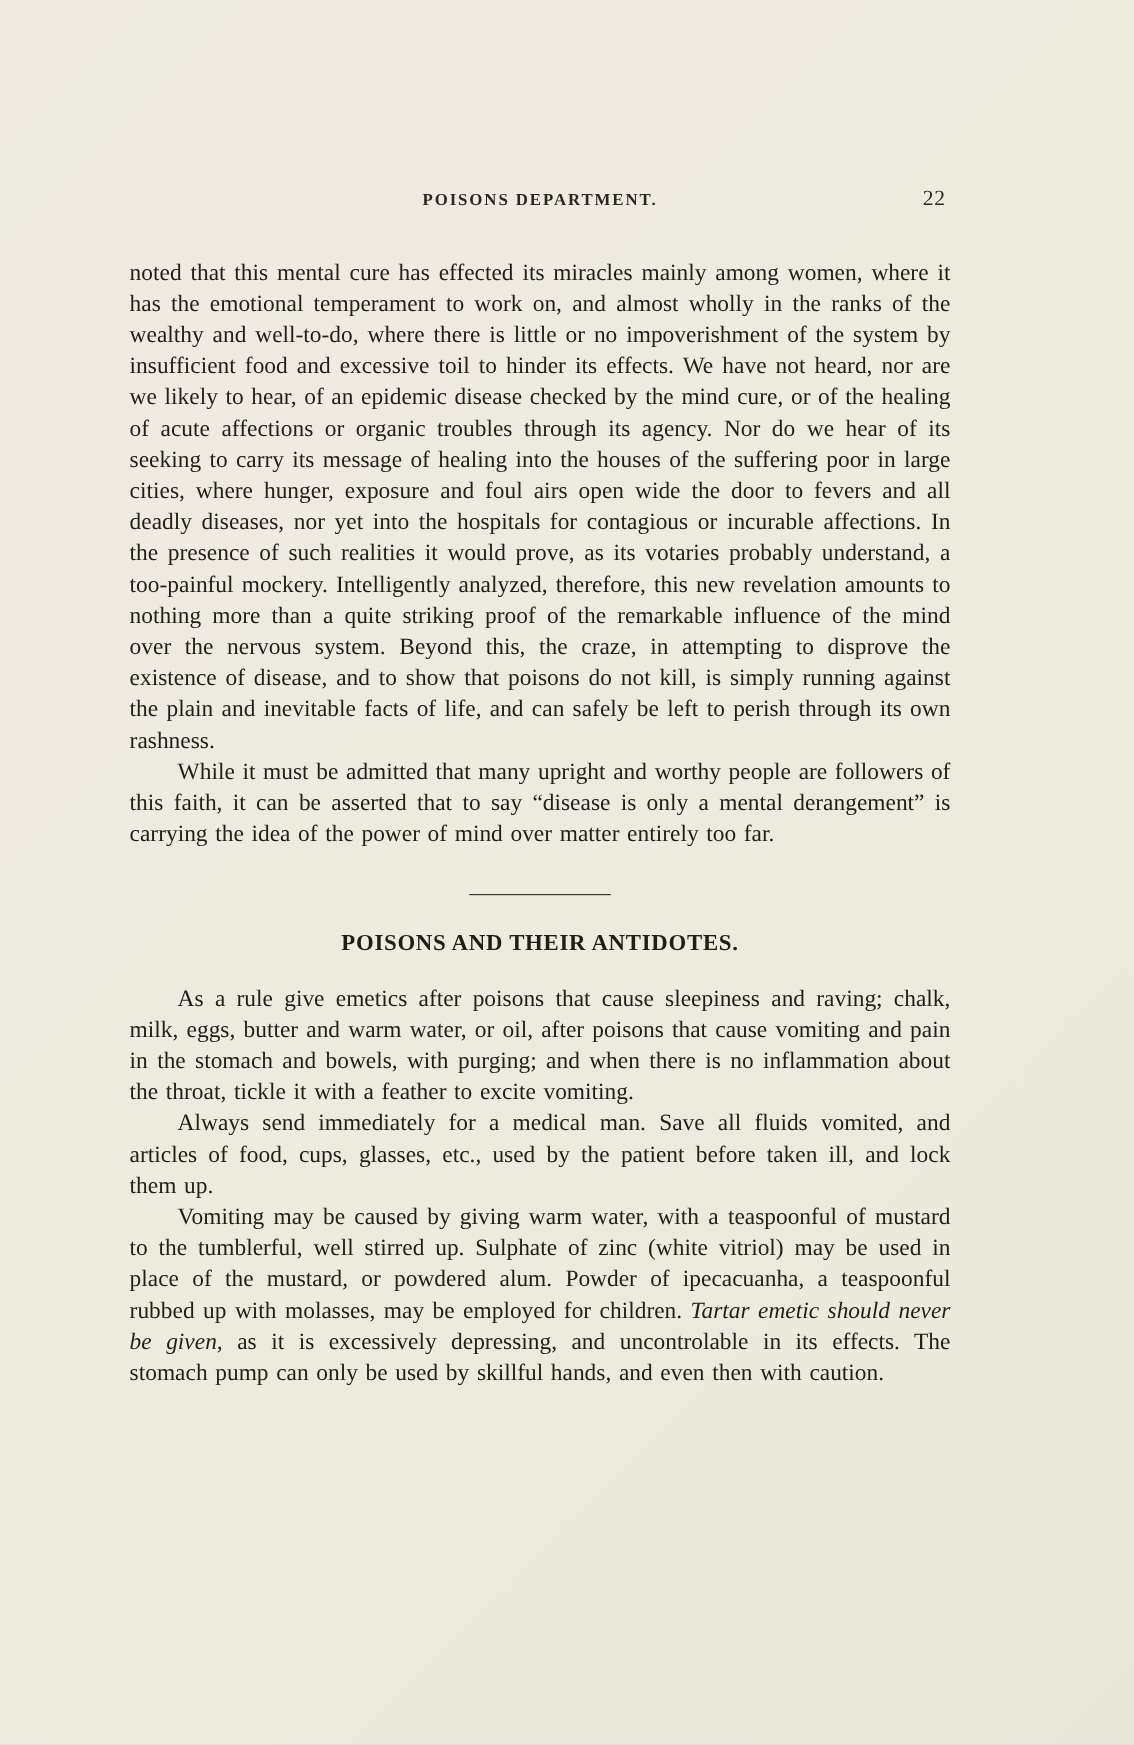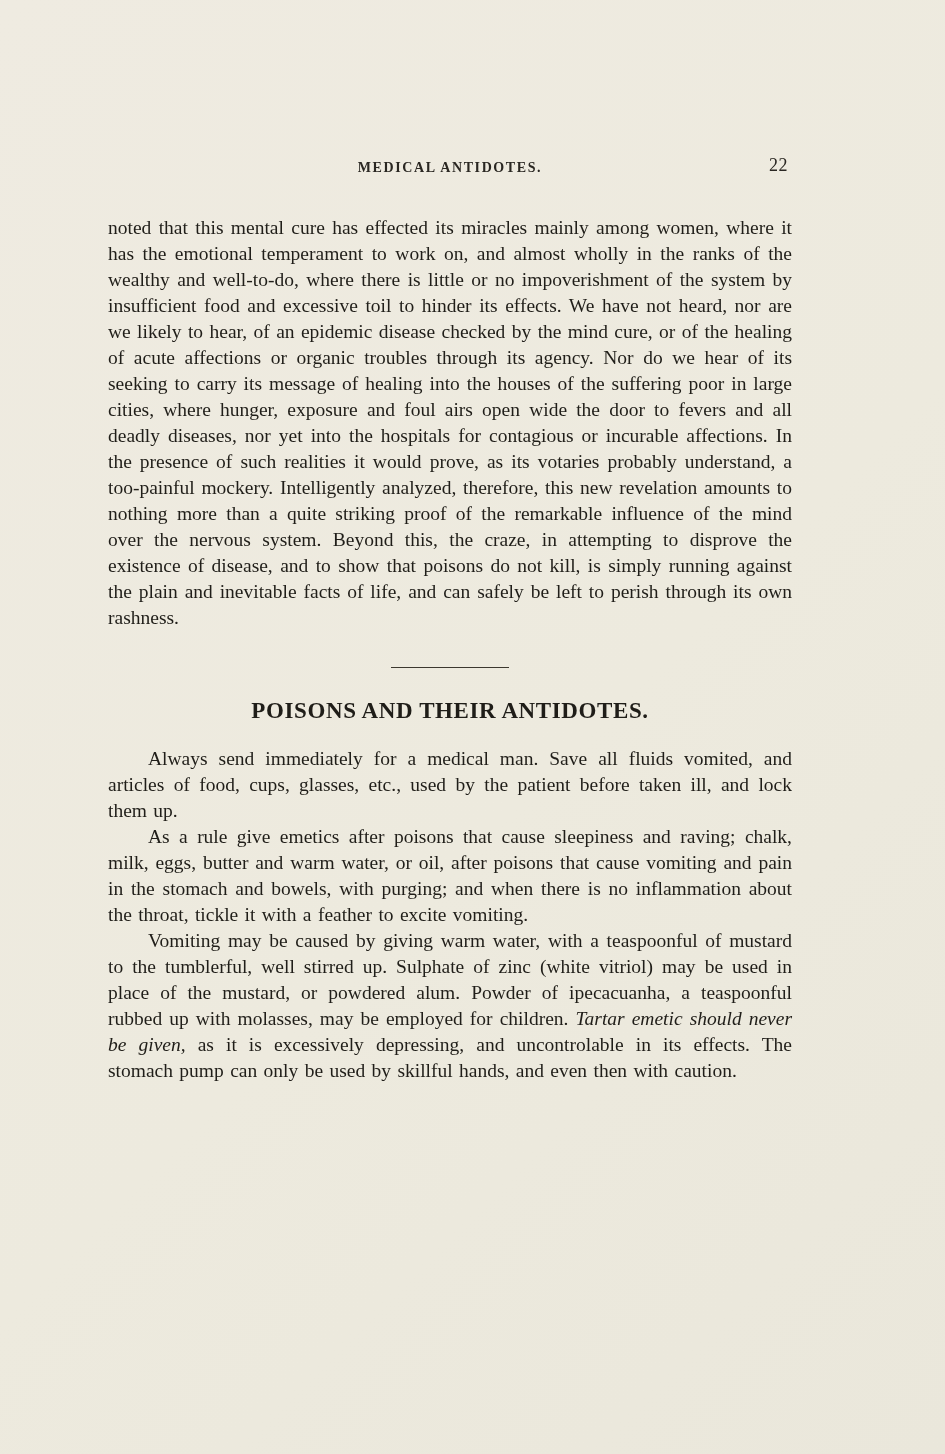--- a/index.html
+++ b/index.html
@@ -49,50 +49,51 @@
     color: #201e19;
   }
   .indent { text-indent: 40px; }
   .section-divider {
     width: 118px;
     height: 0;
     border-top: 1.5px solid #3c382f;
     margin: 36px auto 30px auto;
   }
   .section-heading {
-    font-size: 23px;
+    font-size: 19px;
     font-weight: bold;
     text-align: center;
     letter-spacing: 0.6px;
     margin-bottom: 22px;
     color: #1f1d18;
   }
   .section-heading + .para { margin-top: 0; }
   em { font-style: italic; }
 </style>
 </head>
 <body>
 
 <div class="page">
 
   <div class="page-header">
-    <span class="running-title">MEDICAL ANTIDOTES.</span>
+    <span class="running-title">POISONS DEPARTMENT.</span>
     <span class="page-number">22</span>
   </div>
 
   <div class="text-block">
 
     <p class="para">noted that this mental cure has effected its miracles mainly among women, where it has the emotional temperament to work on, and almost wholly in the ranks of the wealthy and well-to-do, where there is little or no impoverishment of the system by insufficient food and excessive toil to hinder its effects.  We have not heard, nor are we likely to hear, of an epidemic disease checked by the mind cure, or of the healing of acute affections or organic troubles through its agency.  Nor do we hear of its seeking to carry its message of healing into the houses of the suffering poor in large cities, where hunger, exposure and foul airs open wide the door to fevers and all deadly diseases, nor yet into the hospitals for contagious or incurable affections.  In the presence of such realities it would prove, as its votaries probably understand, a too-painful mockery.  Intelligently analyzed, therefore, this new revelation amounts to nothing more than a quite striking proof of the remarkable influence of the mind over the nervous system.  Beyond this, the craze, in attempting to disprove the existence of disease, and to show that poisons do not kill, is simply running against the plain and inevitable facts of life, and can safely be left to perish through its own rashness.</p>
 
+    <p class="para indent">While it must be admitted that many upright and worthy people are followers of this faith, it can be asserted that to say “disease is only a mental derangement” is carrying the idea of the power of mind over matter entirely too far.</p>
 
     <div class="section-divider"></div>
 
     <h2 class="section-heading">POISONS AND THEIR ANTIDOTES.</h2>
 
+    <p class="para indent">As a rule give emetics after poisons that cause sleepiness and raving; chalk, milk, eggs, butter and warm water, or oil, after poisons that cause vomiting and pain in the stomach and bowels, with purging; and when there is no inflammation about the throat, tickle it with a feather to excite vomiting.</p>
+
     <p class="para indent">Always send immediately for a medical man.  Save all fluids vomited, and articles of food, cups, glasses, etc., used by the patient before taken ill, and lock them up.</p>
-
-    <p class="para indent">As a rule give emetics after poisons that cause sleepiness and raving; chalk, milk, eggs, butter and warm water, or oil, after poisons that cause vomiting and pain in the stomach and bowels, with purging; and when there is no inflammation about the throat, tickle it with a feather to excite vomiting.</p>
 
     <p class="para indent"><span>Vomiting may be caused by giving warm water, with a teaspoonful of mustard to the tumblerful, well stirred up.  Sulphate of zinc (white vitriol) may be used in place of the mustard, or powdered alum.  Powder of ipecacuanha, a teaspoonful rubbed up with molasses, may be employed for children.  </span><em>Tartar emetic should never be given,</em><span> as it is excessively depressing, and uncontrolable in its effects.  The stomach pump can only be used by skillful hands, and even then with caution.</span></p>
 
   </div>
 
 </div>
 
 </body></html>

